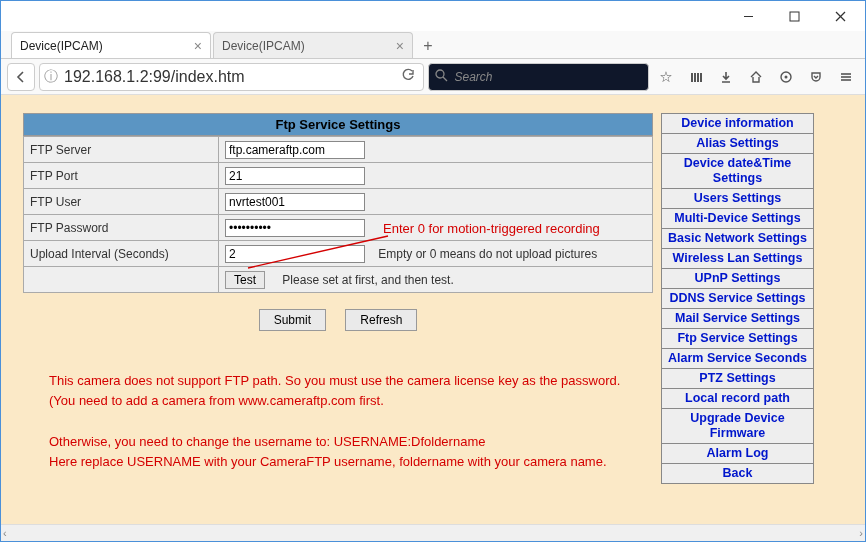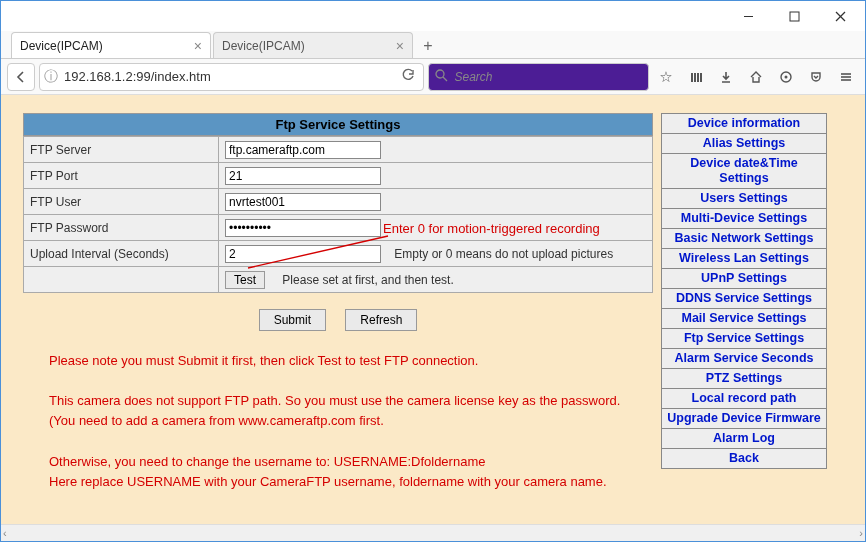--- a/index.html
+++ b/index.html
@@ -92,29 +92,29 @@
     height: 28px;
     border: 1px solid #ccc;
     border-radius: 4px;
     background: #fff;
     display:flex;align-items:center;
     padding: 0 4px;
     gap:4px;
   }
   .urlbox .info { color:#999; font-size:14px;}
   .urlinput {
-    flex:1; border:none; outline:none; font-size:13px; color:#333;
+    flex:1; border:none; outline:none; font-size:16px; color:#333;
   }
   .urlbox .reload { color:#777; padding:0 4px;}
   .searchbox {
     flex: 1.1;
     height: 28px;
     border: 1px solid #ccc;
     border-radius: 4px;
-    background: #4c1d95;
+    background: #0f172a;
     display:flex;align-items:center;
     padding: 0 6px;
     color:#888;
     gap:6px;
   }
   .toolicon {
     width: 26px; height:26px;
     display:flex;align-items:center;justify-content:center;
     color:#555;font-size:15px;
   }
@@ -148,21 +148,21 @@
   table.form td {
     border:1px solid #aaa;
     background:#efefef;
     padding:3px 6px;
     font-size:12px;
     color:#333;
     height:26px;
   }
   table.form td.lbl { width: 195px; }
   table.form input[type=text], table.form input[type=password]{
-    width: 156px;
+    width: 140px;
     font-size:12px;
     padding:1px 3px;
     border:1px solid #888;
     background:#fff;
   }
   .tinybtn {
     font-size:12px;
     padding:1px 8px;
     border:1px solid #999;
     background:#eaeaea;
@@ -178,21 +178,21 @@
     background:#eaeaea;
     margin: 0 8px;
   }
   .notes {
     color: #d40000;
     font-size: 13px;
     padding: 14px 6px 0 26px;
     line-height: 1.55;
   }
   .sidelinks {
-    width: 166px;
+    width: 153px;
     border:1px solid #888;
     background:#eee;
   }
   .sidelinks .slink {
     border-bottom:1px solid #888;
     text-align:center;
     padding:2px 2px;
     font-size:12.5px;
     font-weight:bold;
     color:#0016cc;
@@ -356,21 +356,21 @@
           </tr>
         </tbody>
           </table>
 
         <div class="btnrow">
           <button>Submit</button>
           <button>Refresh</button>
         </div>
 
         <div class="notes">
-          <div>Please note you must Submit it first, then click Test to test FTP connection.</div><br>
+          <br>
           <div>This camera does not support FTP path. So you must use the camera license key as the password. (You need to add a camera from  www.cameraftp.com first.</div><br>
           <div>Otherwise, you need to change the username to:   USERNAME:Dfoldername</div>
           <div>Here replace USERNAME with your CameraFTP username, foldername with your camera name.</div>
         </div>
 
         <div class="annot" style="left:360px; top:108px;">Enter 0 for motion-triggered recording</div>
         <svg class="annot-line" style="left:220px; top:120px;" width="150" height="40">
           <line x1="5" y1="35" x2="145" y2="3" stroke="#d40000" stroke-width="1.4"></line>
         </svg>
 

